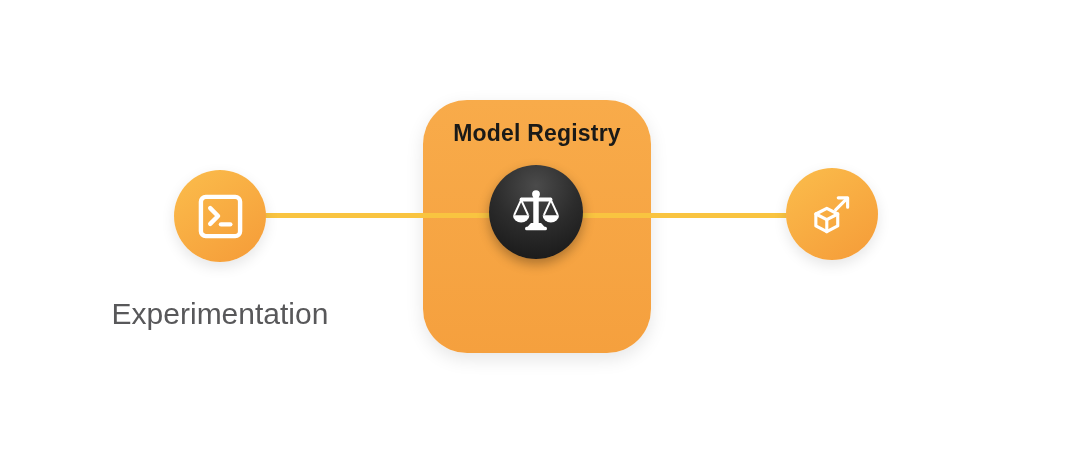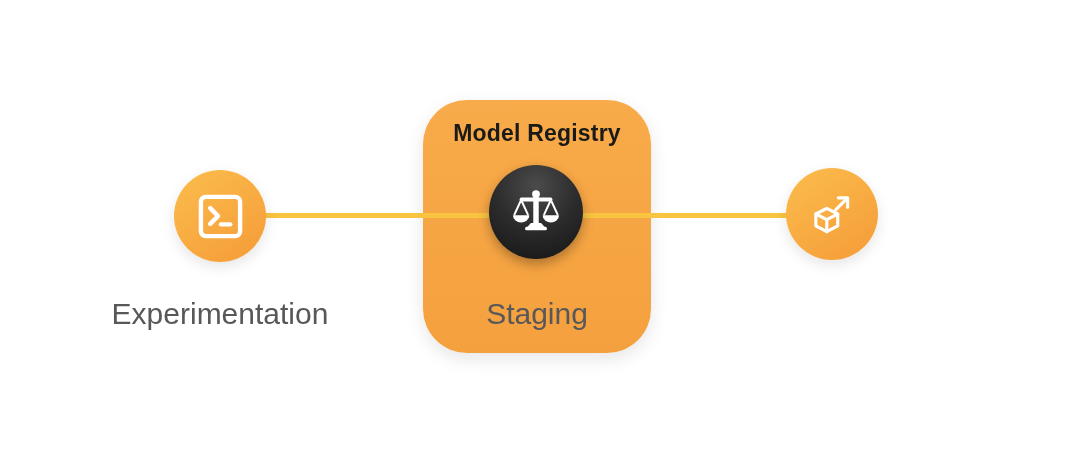--- a/index.html
+++ b/index.html
@@ -136,15 +136,14 @@
           <path d="M8.5 24 L19 29.5 L29.5 24"></path>
           <path d="M19 29.5 L19 41"></path>
           <line x1="27.5" y1="20" x2="38.5" y2="9"></line>
           <polyline points="30,8.5 39,8.5 39,17.5"></polyline>
         </g>
       </svg>
     </span>
   </div>
 
   <div class="stage-label label-experimentation">Experimentation</div>
-  <div class="stage-label label-staging">Staging</div>
 
 </div>
 
 </body></html>

